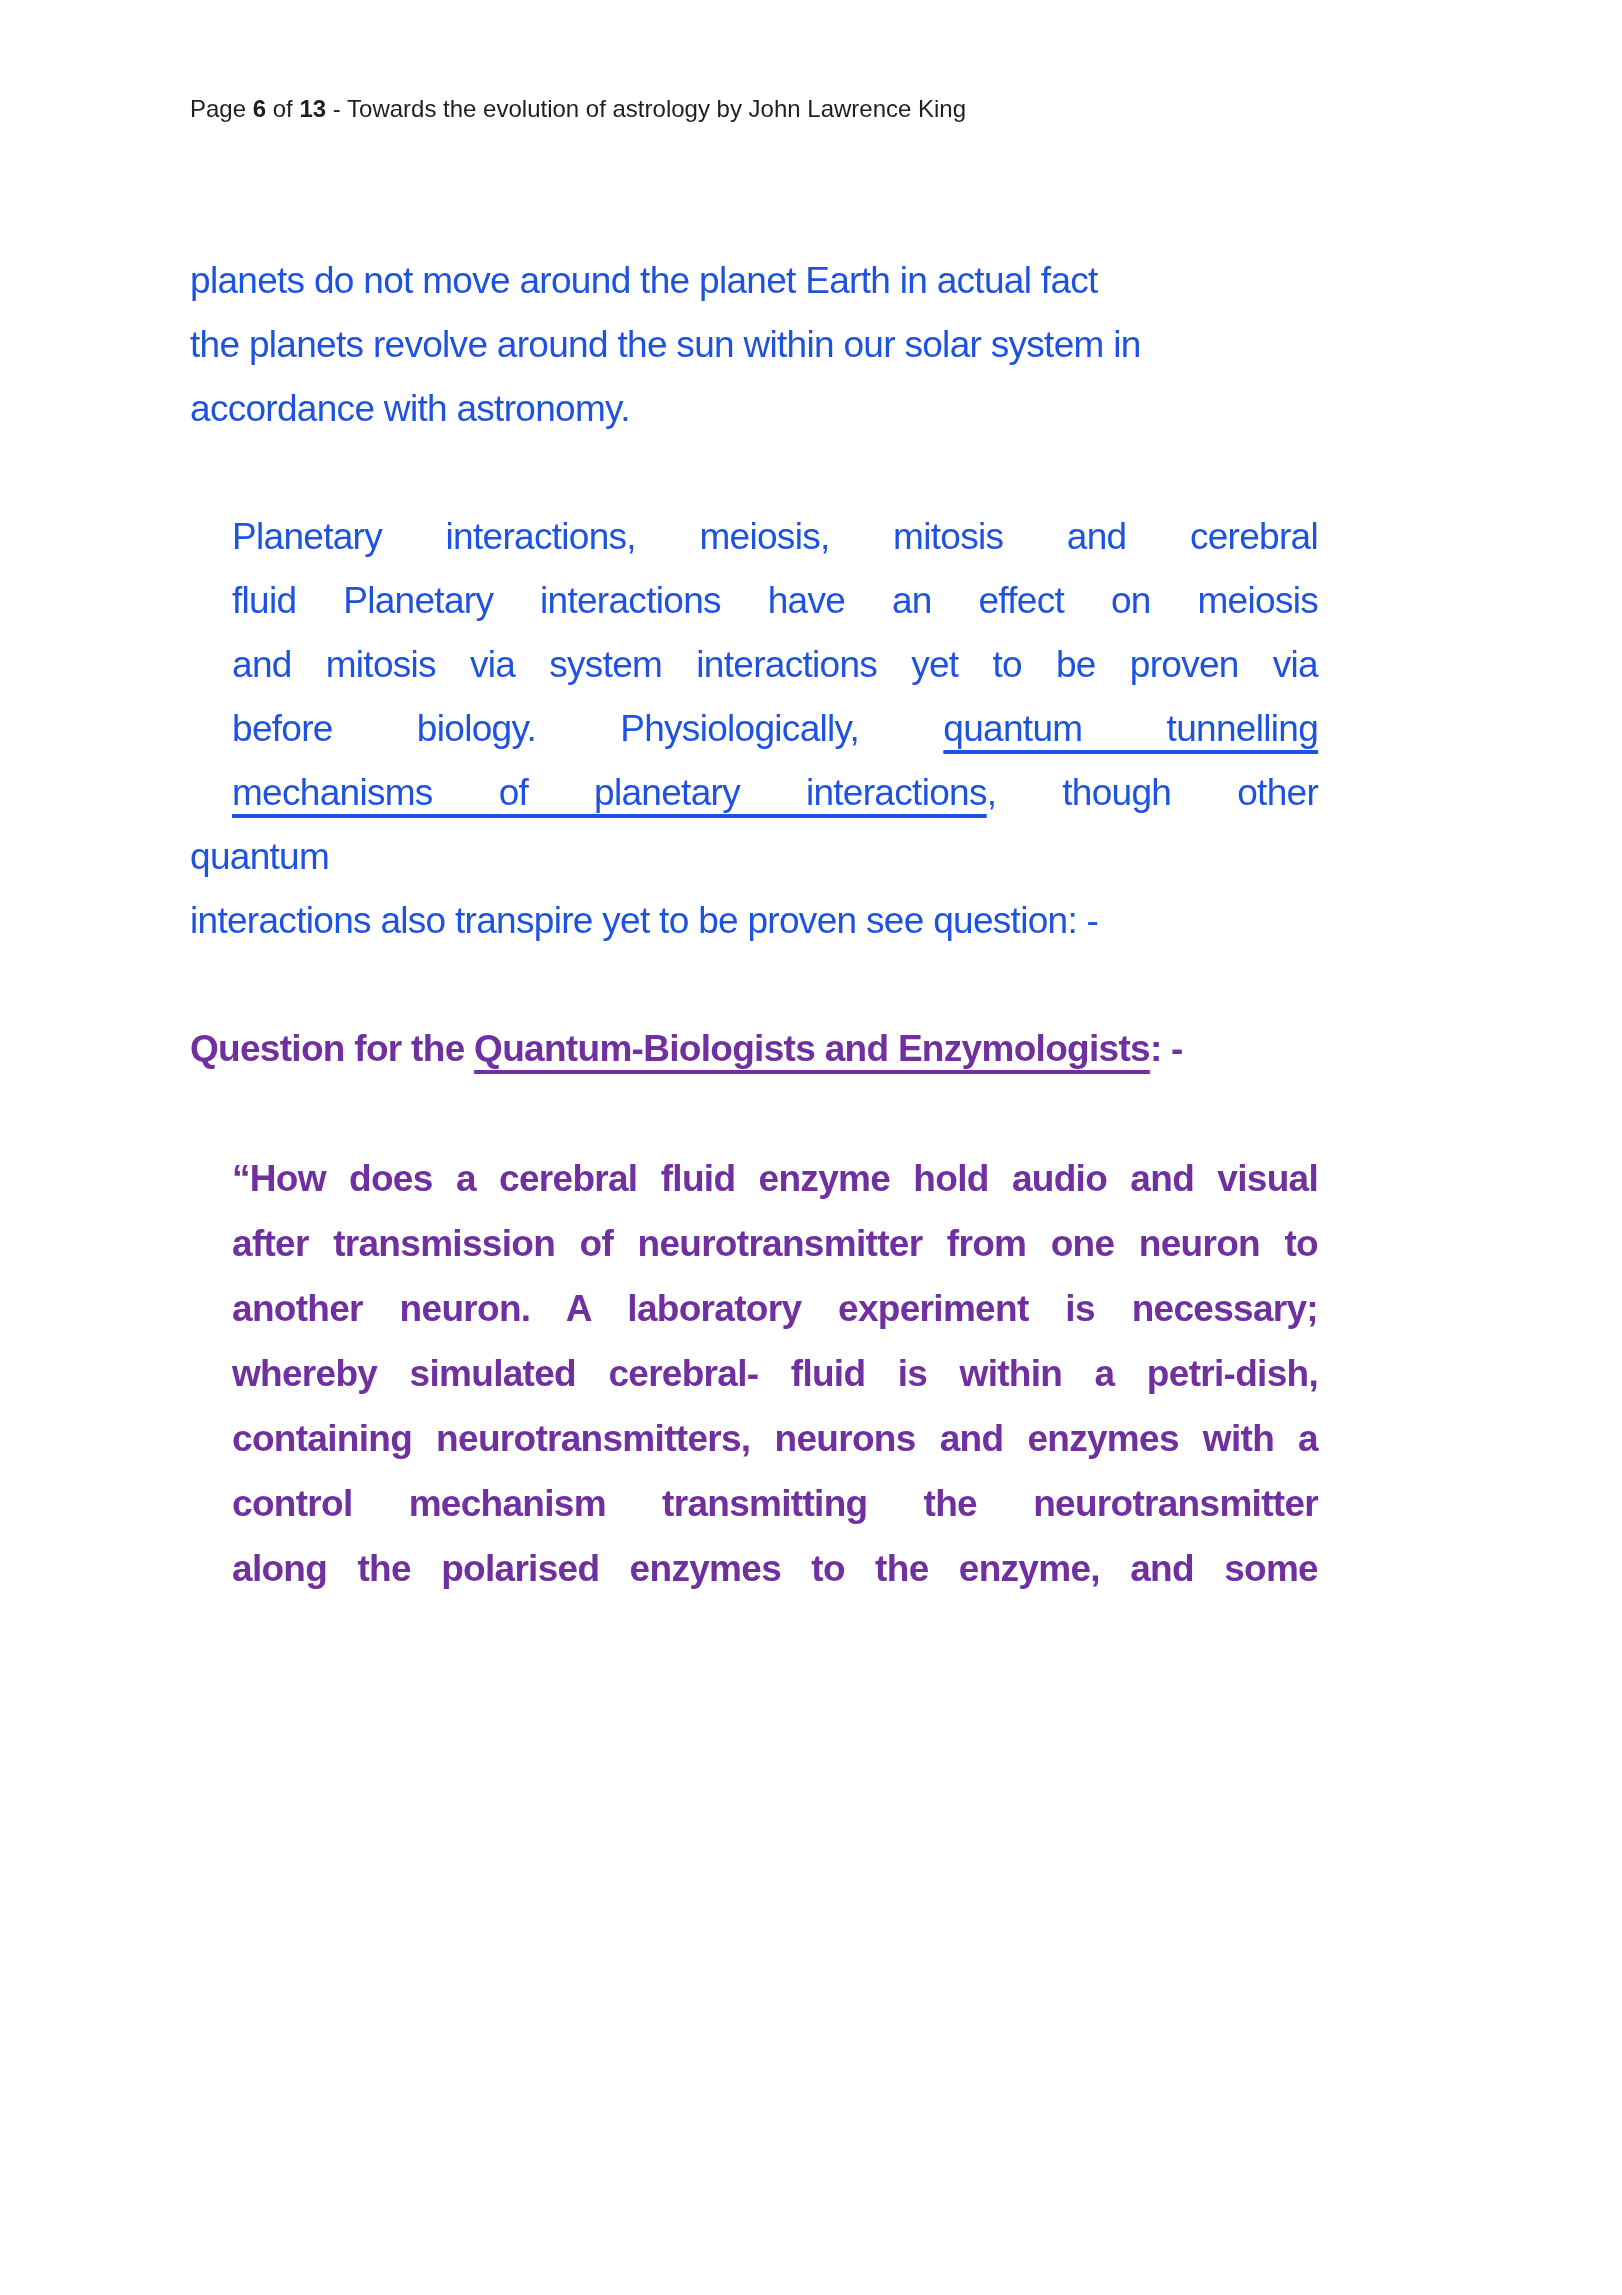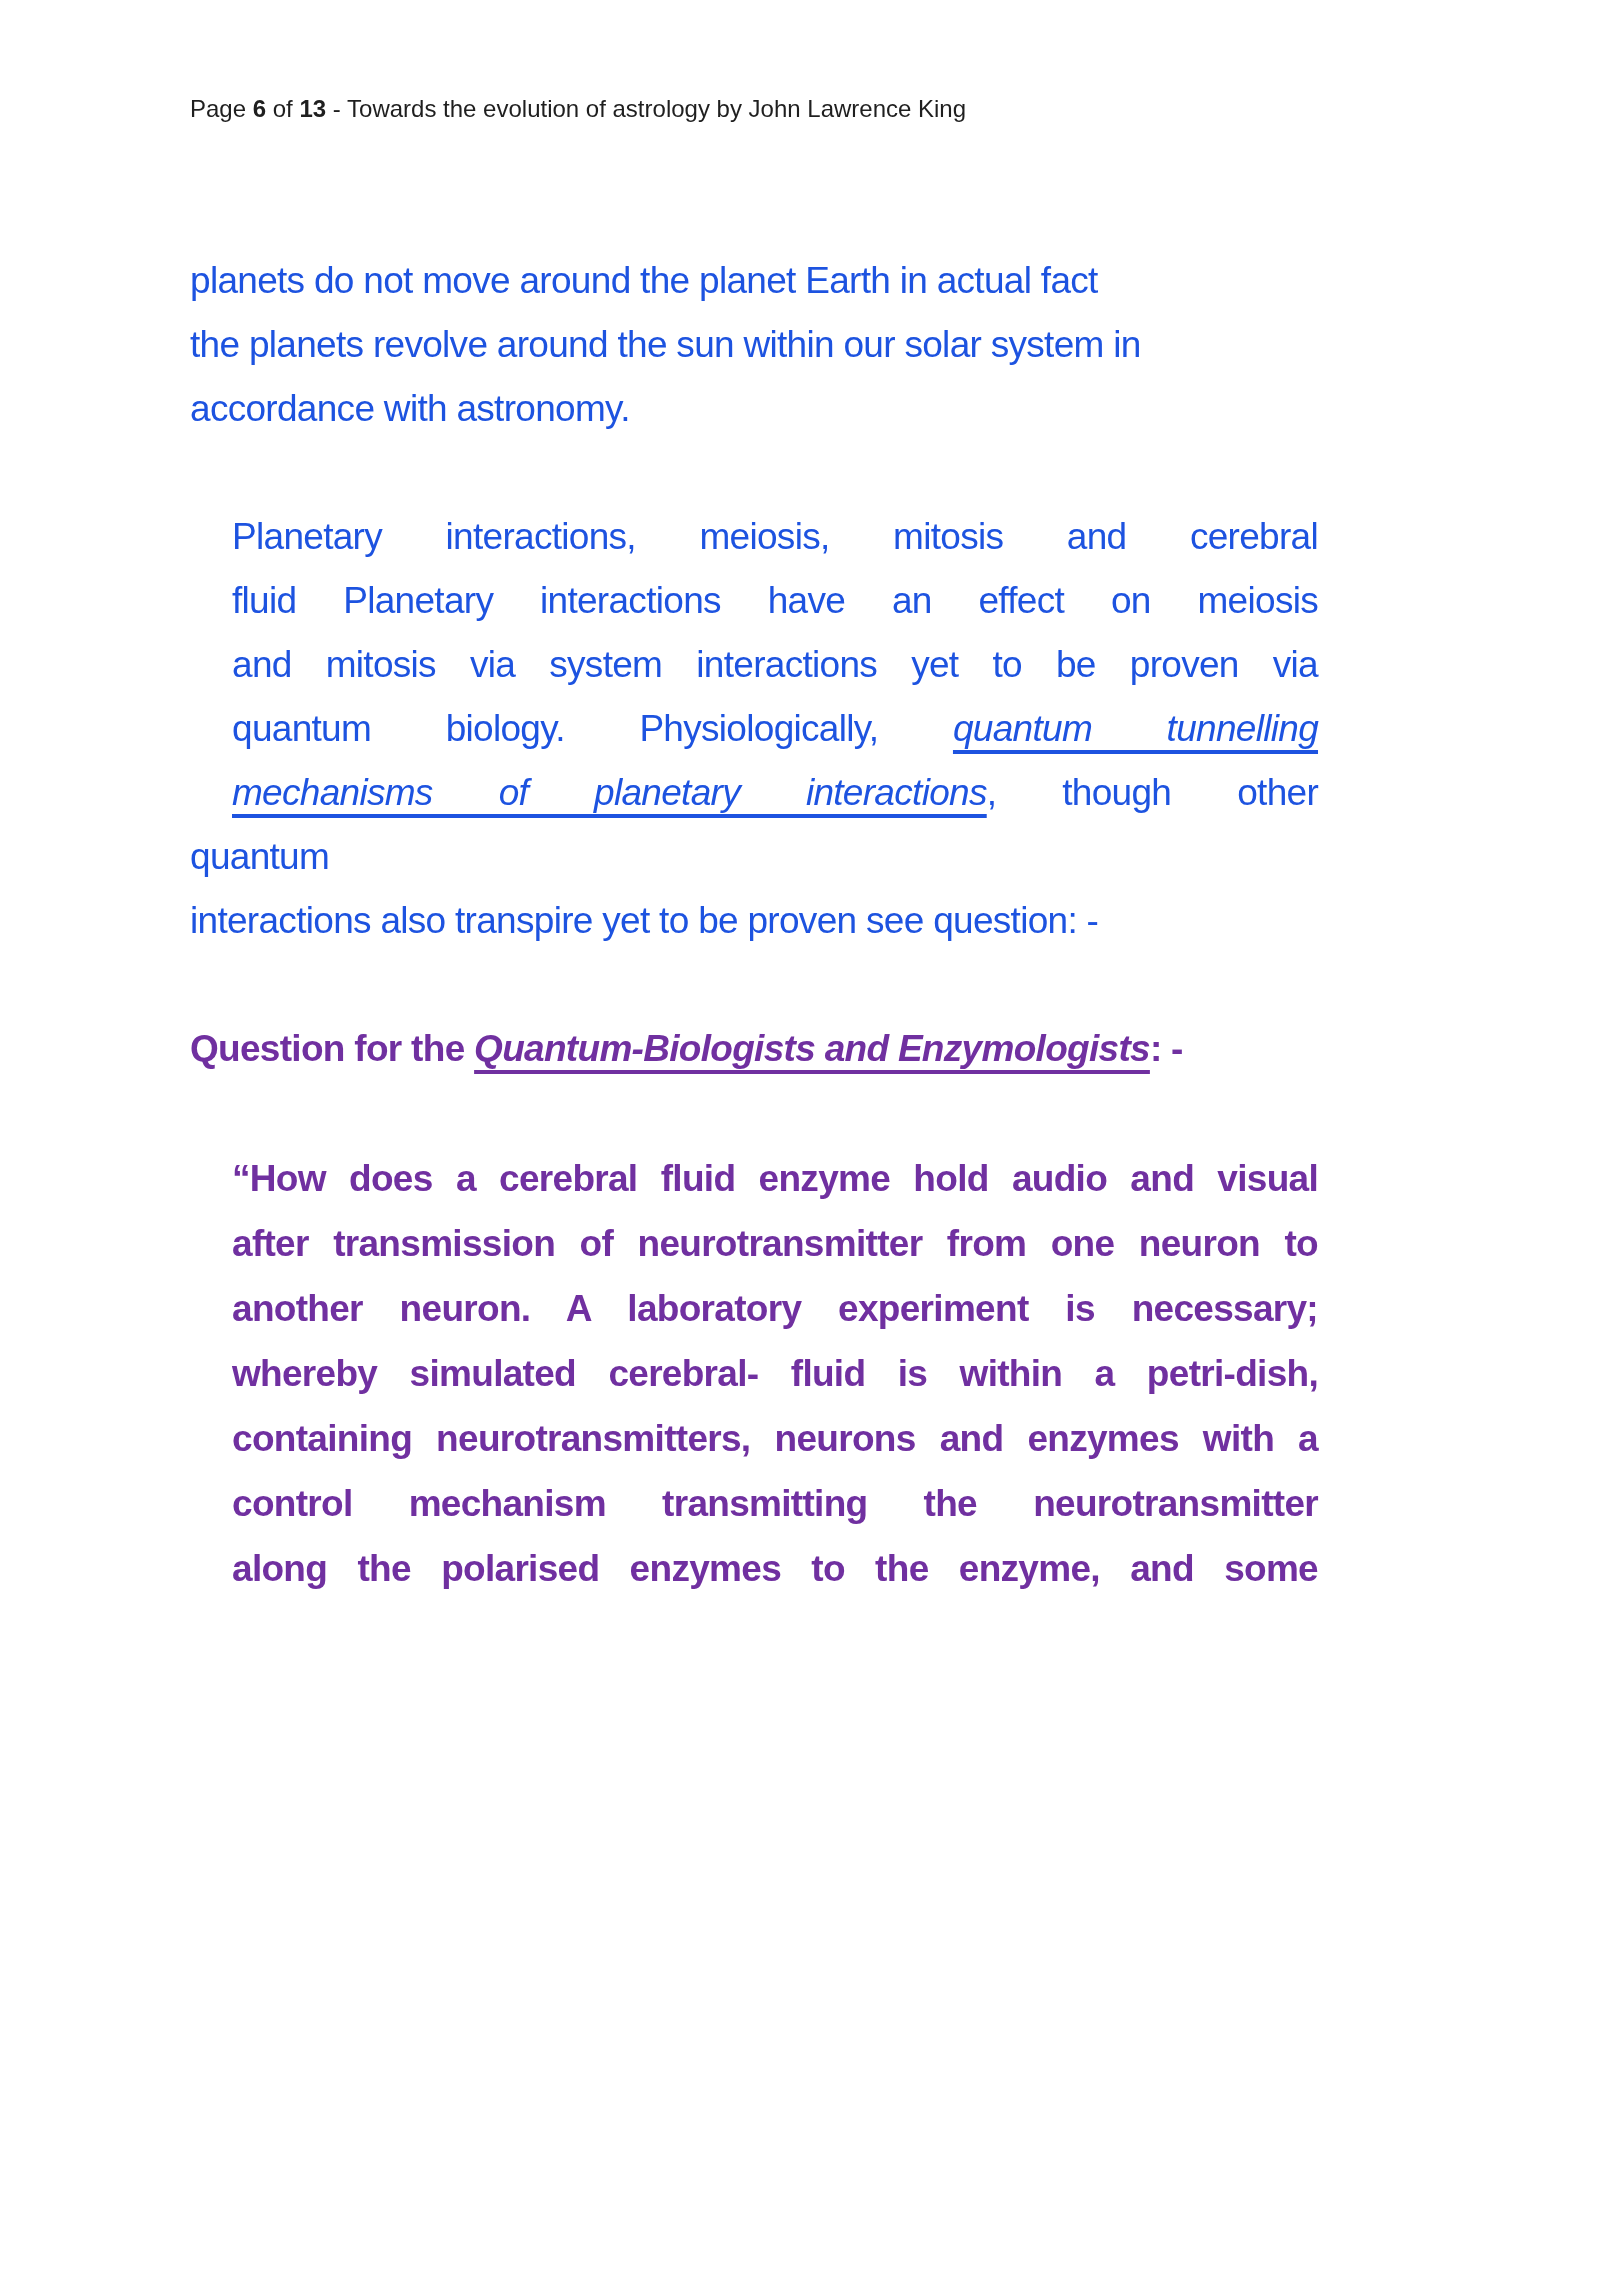--- a/index.html
+++ b/index.html
@@ -59,39 +59,38 @@
   .just{
     text-align:justify;
     text-align-last:justify;
     margin-left:42px;
   }
   .u{
     text-decoration:underline;
     text-decoration-thickness:3.9px;
     text-underline-offset:9.2px;
     text-decoration-skip-ink:none;
-    font-style:italic;
   }
 </style>
 </head>
 <body>
 
 <div class="page">
 
   <div class="header"><span>Page </span><span class="bold">6</span><span> of </span><span class="bold">13</span><span> - Towards the evolution of astrology by John Lawrence King</span></div>
 
   <div class="para p1">planets do not move around the planet Earth in actual fact
 the planets revolve around the sun within our solar system in
 accordance with astronomy.</div>
 
   <div class="para p2">
     <div class="line just"><span>Planetary interactions, meiosis, mitosis and cerebral</span><span class="u"></span><span></span></div>
     <div class="line just"><span>fluid Planetary interactions have an effect on meiosis</span><span class="u"></span><span></span></div>
     <div class="line just"><span>and mitosis via system interactions yet to be proven via</span><span class="u"></span><span></span></div>
-    <div class="line just"><span>quantum biology. Physiologically, </span><span class="u">quantum tunnelling</span><span></span></div>
+    <div class="line just"><span>before biology. Physiologically, </span><span class="u">quantum tunnelling</span><span></span></div>
     <div class="line just"><span></span><span class="u">mechanisms of planetary interactions</span><span>, though other</span></div>
     <div class="line"><span>quantum</span><span class="u"></span><span></span></div>
     <div class="line"><span>interactions also transpire yet to be proven see question: -</span><span class="u"></span><span></span></div>
   </div>
 
   <div class="heading"><span>Question for the </span><span class="u">Quantum-Biologists and Enzymologists</span><span>: -</span></div>
 
   <div class="para p3">
     <div class="line just">“How does a cerebral fluid enzyme hold audio and visual</div>
     <div class="line just">after transmission of neurotransmitter from one neuron to</div>

